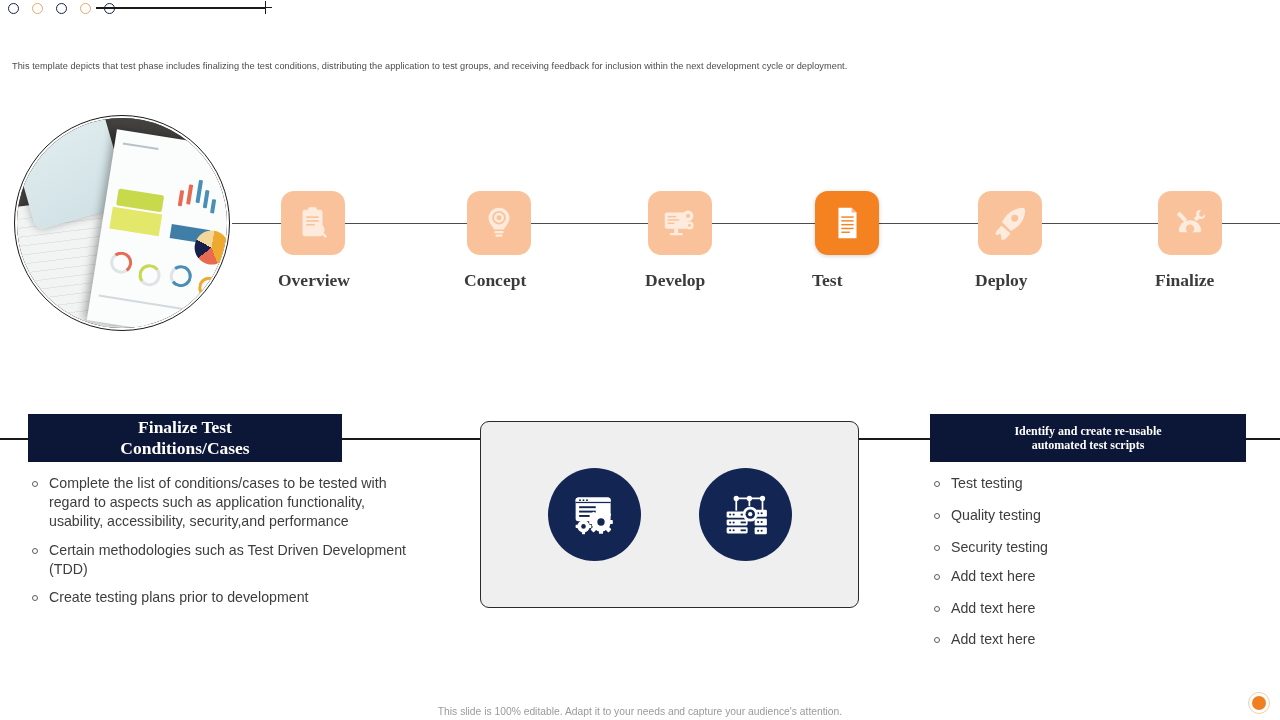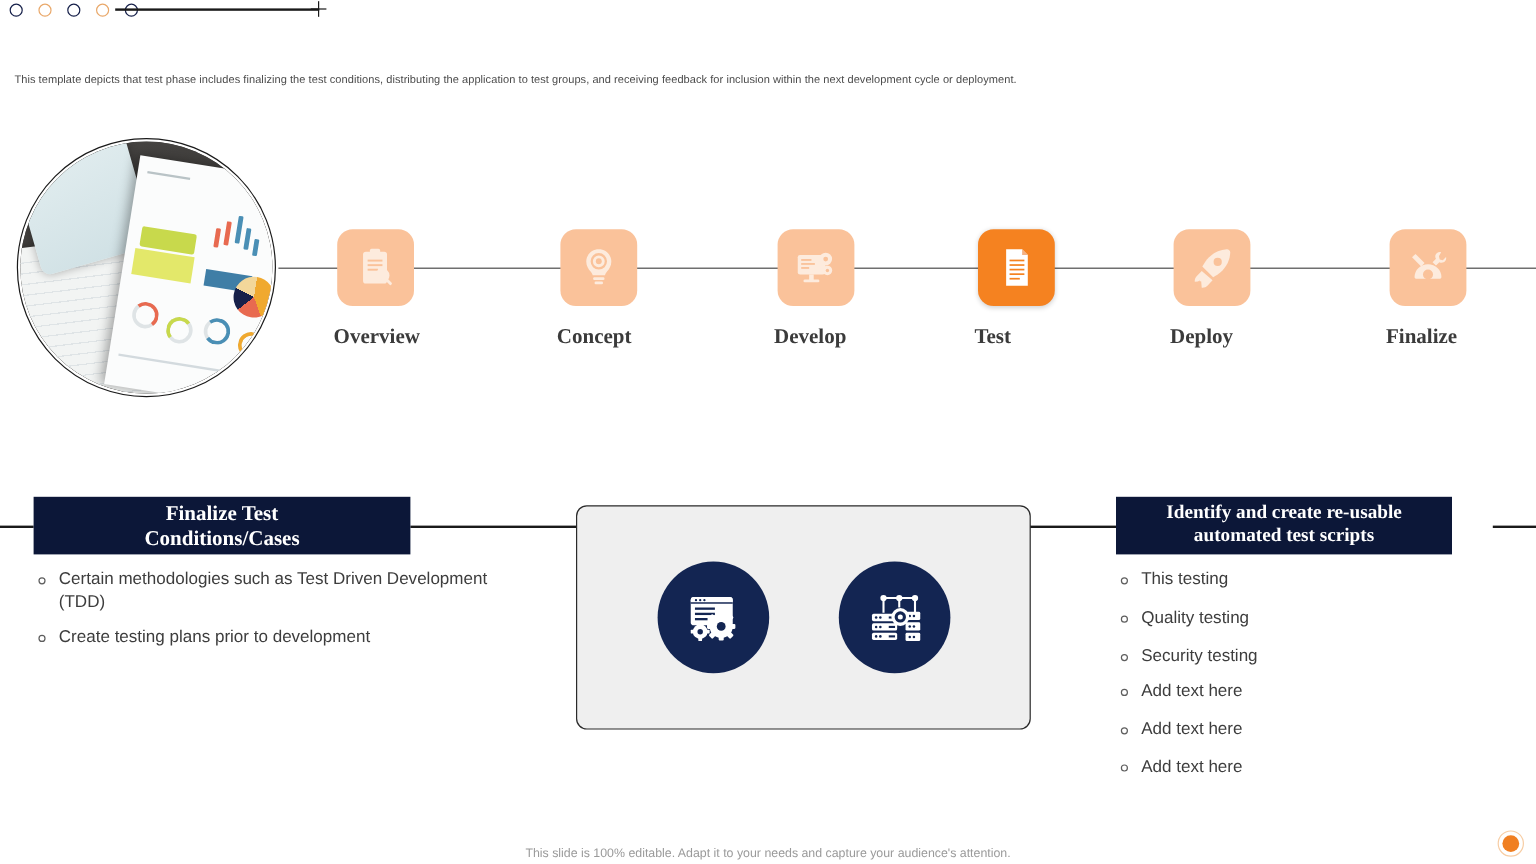--- a/index.html
+++ b/index.html
@@ -272,20 +272,24 @@
 
   <div class="card-head" style="left:28px;top:414px;width:314px;height:48px;font-size:17.5px;">
     <div>
       <div>Finalize Test</div>
       <div>Conditions/Cases</div>
     </div>
   </div>
   <div class="bullets" style="left:32px;top:474px;width:386px;">
     <div class="bullet">
       <span class="mark"></span>
+      <span class="txt">Complete the list of conditions/cases to be tested with regard to aspects such as application functionality,  usability,  accessibility, security,and performance</span>
+    </div>
+    <div class="bullet">
+      <span class="mark"></span>
       <span class="txt">Certain methodologies such as Test Driven Development (TDD)</span>
     </div>
     <div class="bullet">
       <span class="mark"></span>
       <span class="txt">Create testing plans prior to development</span>
     </div>
   </div>
 
   <div class="center-panel">
     <div class="circ-icon">
@@ -361,30 +365,30 @@
           <circle cx="47" cy="50" r="1.2"></circle>
             <circle cx="51" cy="50" r="1.2"></circle>
         </g>
         <circle cx="38" cy="31" r="8.5" fill="#ffffff"></circle>
         <circle cx="38" cy="31" r="5.4" fill="#132552"></circle>
         <circle cx="38" cy="31" r="2.4" fill="#ffffff"></circle>
       </svg>
     </div>
   </div>
 
-  <div class="card-head" style="left:930px;top:414px;width:280px;height:48px;font-size:16px;">
+  <div class="card-head" style="left:930px;top:414px;width:316px;height:48px;font-size:12px;">
     <div>
       <div>Identify and create re-usable</div>
       <div>automated test scripts</div>
     </div>
   </div>
   <div class="bullets" style="left:934px;top:474px;width:320px;">
     <div class="bullet" style="margin-bottom:13px;">
       <span class="mark"></span>
-      <span class="txt">This testing</span>
+      <span class="txt">Test testing</span>
     </div>
     <div class="bullet" style="margin-bottom:13px;">
       <span class="mark"></span>
       <span class="txt">Quality testing</span>
     </div>
     <div class="bullet" style="">
       <span class="mark"></span>
       <span class="txt">Security testing</span>
     </div>
     <div class="bullet" style="margin-bottom:13px;">

